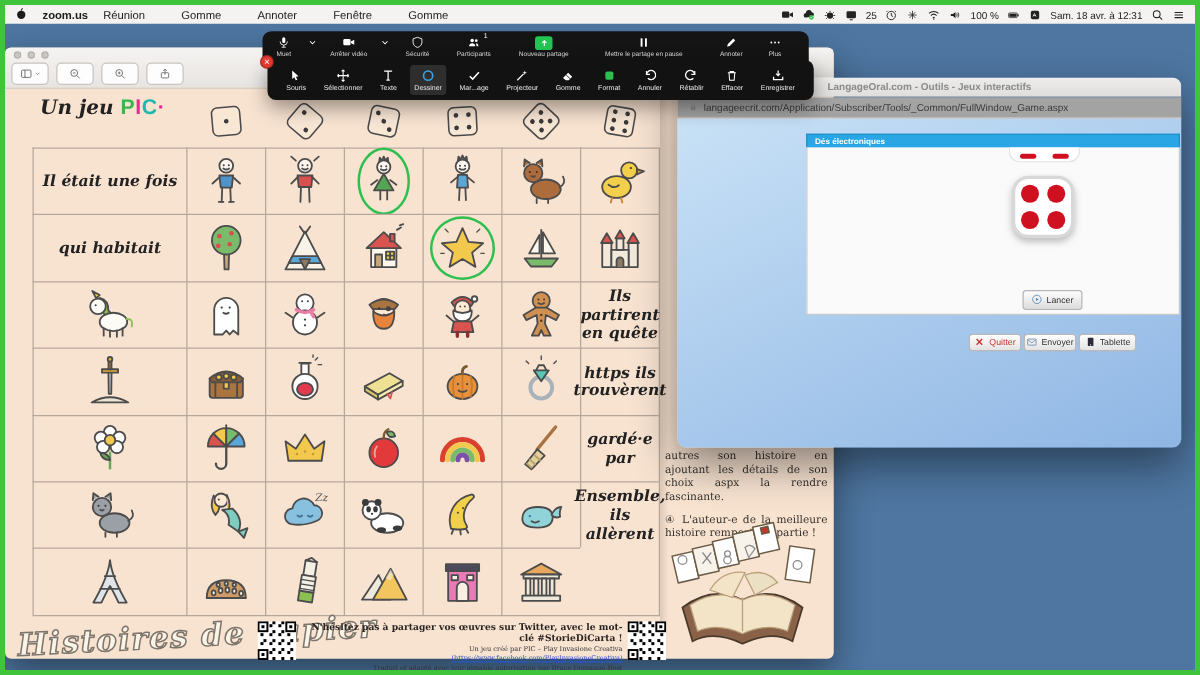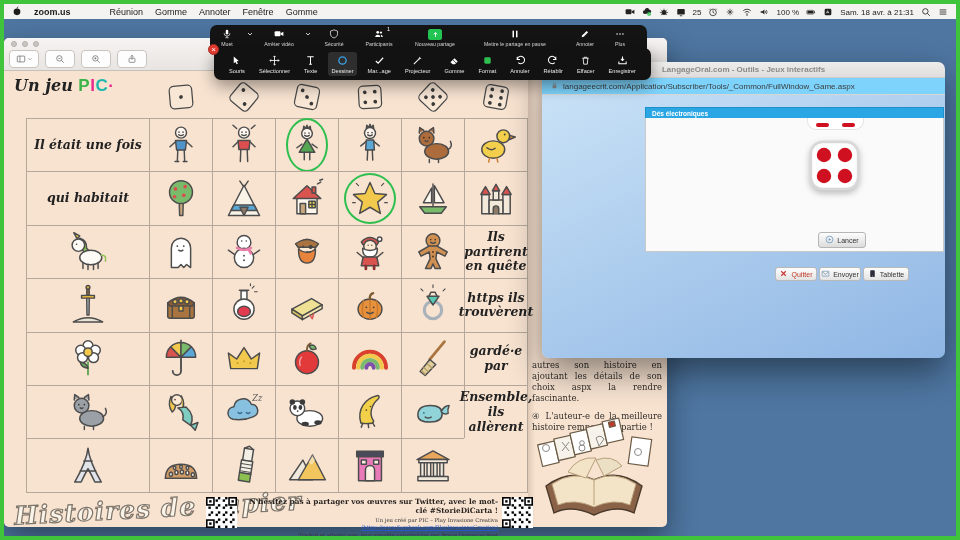--- a/index.html
+++ b/index.html
@@ -25,21 +25,21 @@
   .dots{position:absolute;top:3px;left:7px;display:flex;gap:5px;}
   .dot{width:6px;height:6px;border-radius:50%;background:#c9c5c1;border:1px solid #b4b0ac;box-sizing:border-box;}
   .pv-btns{position:absolute;top:12px;left:5px;display:flex;gap:6px;}
   .pv-btn{min-width:24px;height:16px;background:#fdfdfd;border:1px solid #c9c4be;border-radius:4px;
     display:flex;align-items:center;justify-content:center;color:#6b6b6b;padding:0 2px;gap:1px;}
 
   
   .board{position:absolute;top:32px;left:0;right:0;bottom:0;font-family:"DejaVu Serif",serif;color:#222;}
   .gutter{position:absolute;left:524px;top:0;bottom:0;width:7px;
     background:linear-gradient(90deg,rgba(90,60,40,.16),rgba(90,60,40,0));}
-  .btitle{position:absolute;left:10px;top:6px;font-style:italic;font-weight:bold;font-size:16px;}
+  .btitle{position:absolute;left:28px;top:6px;font-style:italic;font-weight:bold;font-size:16px;}
   .btitle .brand{font-size:17px;letter-spacing:.5px;font-style:normal;font-family:"Liberation Sans",sans-serif;}
   .dice-row{position:absolute;left:145px;top:8px;width:378px;display:flex;}
   .dslot{width:63px;display:flex;justify-content:center;align-items:center;height:38px;}
   .grid{position:absolute;left:22px;top:48px;display:grid;grid-template-columns:123px repeat(6,63px);
     grid-auto-rows:53.4px;border-right:1px solid #b5a79a;border-bottom:1px solid #b5a79a;}
   .gcell{border-left:1px solid #b5a79a;border-top:1px solid #b5a79a;box-sizing:border-box;}
   .lab{display:flex;align-items:center;justify-content:center;text-align:center;font-style:italic;
     font-weight:bold;font-size:12.5px;line-height:1.18;padding:2px 7px;}
   .cel{position:relative;display:flex;align-items:center;justify-content:center;}
   .ring{position:absolute;border:2.5px solid #2ebf4f;border-radius:50%;}
@@ -56,21 +56,21 @@
   .ftext{position:absolute;left:238px;top:427px;width:256px;text-align:right;color:#2a2521;}
   .fl1{font-size:7.3px;margin-bottom:2px;font-weight:bold;}
   .fl2{font-size:5.3px;color:#333;line-height:1.4;}
   .fl2 .lnk{color:#2a55c9;text-decoration:underline;}
 
   
   .bwin{position:absolute;left:538px;top:58px;width:403px;height:296px;border-radius:7px;
     box-shadow:0 14px 34px rgba(0,0,0,.45);z-index:10;}
   .bw-title{height:15px;background:linear-gradient(#ededeb,#e0dedd);border-radius:7px 7px 0 0;display:flex;
     align-items:center;justify-content:center;font-size:8px;color:#8a8a8a;border-bottom:1px solid #cfcccb;font-weight:bold;}
-  .bw-url{height:16px;background:#7dd3fc;display:flex;align-items:center;padding:0 8px;gap:4px;
+  .bw-url{height:16px;background:#a3a3a3;display:flex;align-items:center;padding:0 8px;gap:4px;
     font-size:8px;color:#3a3a3a;border-bottom:1px solid #d8d6d4;}
   .bw-body{position:relative;height:263px;background:linear-gradient(155deg,#c8e1f6,#8fb6e4);
     border-radius:0 0 7px 7px;overflow:hidden;}
   .panel{position:absolute;left:103px;top:12px;right:1px;height:145px;}
   .panel-h{height:11px;background:#2aa6e4;color:#fff;font-size:6.5px;font-weight:bold;display:flex;
     align-items:center;padding:0 6px;border:1px solid #1d8fc9;border-bottom:none;box-sizing:border-box;}
   .panel-b{position:relative;height:134px;background:#fafafa;border:1px solid #c9c9c9;border-top:none;box-sizing:border-box;}
   .die-sliver{position:absolute;left:161px;top:0;width:55px;height:11px;background:#fff;
     border:1px solid #e4e4e4;border-top:none;border-radius:0 0 9px 9px;}
   .die-sliver i{position:absolute;bottom:2px;width:13px;height:4px;border-radius:2px;background:#cf1020;}
@@ -108,21 +108,21 @@
 <div class="screen">
  <div class="desk">
 
   <div class="menubar">
     <div class="mb-left">
       <span class="mb-apple"><svg width="10" height="10" viewBox="0 0 24 24" style="color:currentColor">
               <circle cx="12" cy="14" r="8" fill="currentColor"></circle>
               <path d="M12 6q0-3 3-4" stroke="currentColor" stroke-width="2" fill="none"></path>
             </svg></span>
       <span class="app menu">zoom.us</span>
-      <span id="mb-menus" style="display:flex;gap:12px;margin-left:27px;">
+      <span id="mb-menus" style="display:flex;gap:29px;">
             <span class="menu">Réunion</span>
             <span class="menu">Gomme</span>
             <span class="menu">Annoter</span>
             <span class="menu">Fenêtre</span>
             <span class="menu">Gomme</span>
           </span>
     </div>
     <div class="mb-right" id="mb-right">
           <span>
             <svg width="10" height="10" viewBox="0 0 24 24" style="color:currentColor">
@@ -180,21 +180,21 @@
               <rect x="3.5" y="9.5" width="14" height="6" fill="currentColor"></rect>
               <path d="M20.5 10.5v4" stroke="currentColor" stroke-width="2"></path>
             </svg>
           </span>
           <span>
             <svg width="10" height="10" viewBox="0 0 24 24" style="color:currentColor">
               <rect x="4" y="4" width="16" height="16" rx="3" fill="currentColor"></rect>
               <path d="M8 15l3-6 3 6M9 13h4" stroke="#fff" stroke-width="1.4" fill="none"></path>
             </svg>
           </span>
-          <span>Sam. 18 avr. à 21:31</span>
+          <span>Sam. 18 avr. à 12:31</span>
           <span>
             <svg width="10" height="10" viewBox="0 0 24 24" style="color:currentColor">
               <circle cx="10.5" cy="10.5" r="6.5" fill="none" stroke="currentColor" stroke-width="2"></circle>
               <path d="M15.5 15.5L21 21" stroke="currentColor" stroke-width="2"></path>
             </svg>
           </span>
           <span>
             <svg width="10" height="10" viewBox="0 0 24 24" style="color:currentColor">
               <path d="M4 7h16M4 12h16M4 17h16" stroke="currentColor" stroke-width="2"></path>
             </svg>

